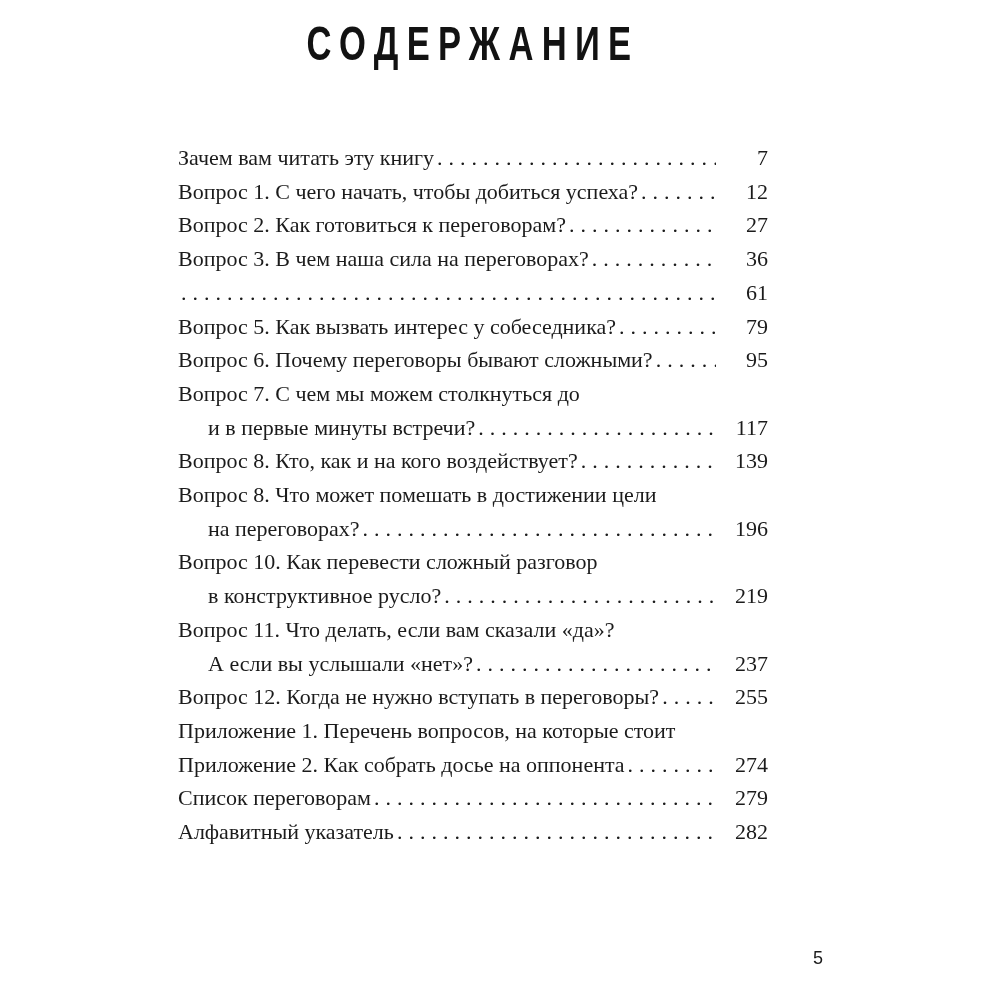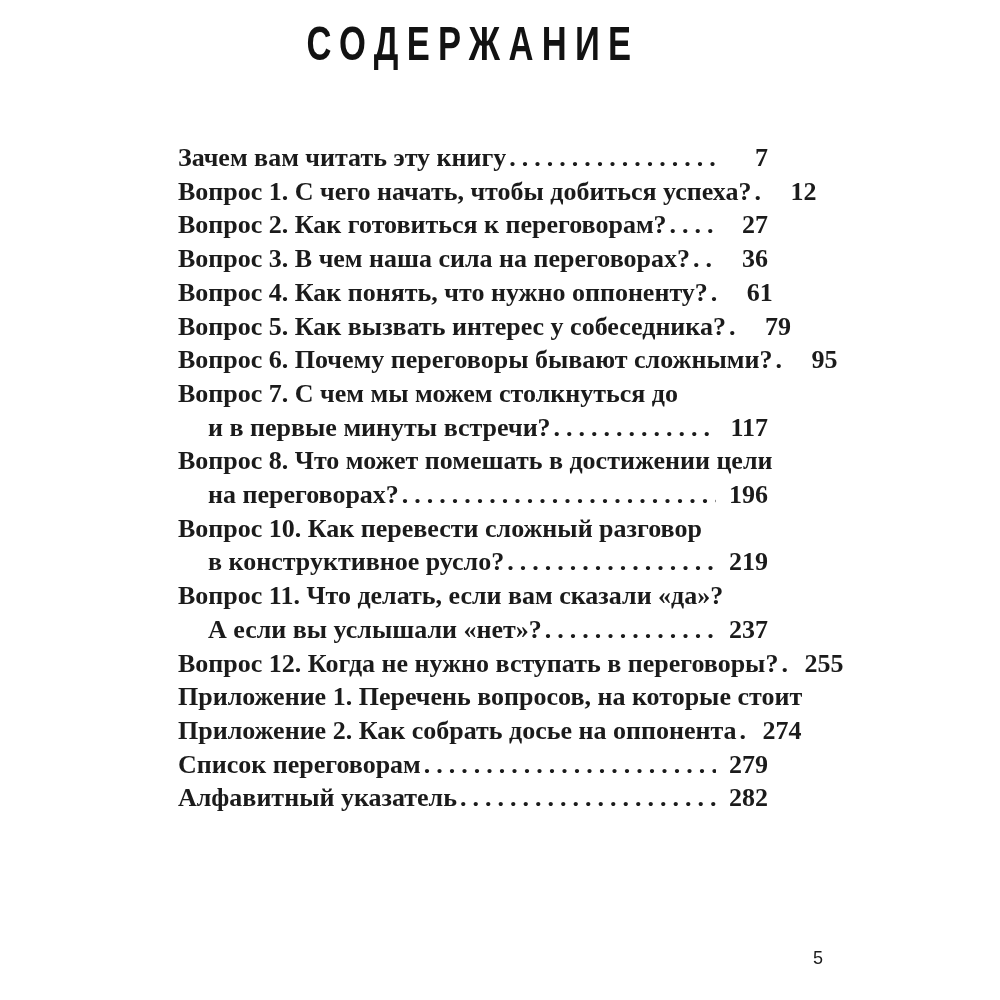--- a/index.html
+++ b/index.html
@@ -24,23 +24,22 @@
     font-size: 48px;
     letter-spacing: 0.24em;
     white-space: nowrap;
     transform: scaleX(0.72);
     transform-origin: 50% 50%;
     color: #121212;
   }
   .toc {
     position: absolute;
     left: 178px; top: 141px; width: 590px;
-    font-size: 26px;
+    font-size: 22px;
     line-height: 33.7px;
-    font-weight: bold;
   }
   .entry { margin: 0; }
   .line { white-space: nowrap; }
   .line-last {
     display: flex;
     align-items: baseline;
   }
   .line-last.cont { padding-left: 30px; align-items: flex-end; }
   .leader {
     flex: 1 1 auto;
@@ -101,21 +100,20 @@
   <div class="entry">
     <div class="line line-last">
       <span class="txt">Вопрос 3. В чем наша сила на переговорах?</span>
       <span class="leader"></span>
       <span class="pg">36</span>
     </div>
   </div>
 
   <div class="entry">
     <div class="line line-last">
-      <span class="txt">Вопрос 4. Как понять, что нужно оппоненту?</span>
       <span class="leader"></span>
       <span class="pg">61</span>
     </div>
   </div>
 
   <div class="entry">
     <div class="line line-last">
       <span class="txt">Вопрос 5. Как вызвать интерес у собеседника?</span>
       <span class="leader"></span>
       <span class="pg">79</span>
@@ -132,20 +130,27 @@
 
   <div class="entry">
     <div class="line line-first">Вопрос 7. С чем мы можем столкнуться до</div>
         <div class="line line-last cont">
       <span class="txt">и в первые минуты встречи?</span>
       <span class="leader"></span>
       <span class="pg">117</span>
     </div>
   </div>
 
+  <div class="entry">
+    <div class="line line-last">
+      <span class="txt">Вопрос 8. Кто, как и на кого воздействует?</span>
+      <span class="leader"></span>
+      <span class="pg">139</span>
+    </div>
+  </div>
 
   <div class="entry">
     <div class="line line-first">Вопрос 8. Что может помешать в достижении цели</div>
         <div class="line line-last cont">
       <span class="txt">на переговорах?</span>
       <span class="leader"></span>
       <span class="pg">196</span>
     </div>
   </div>
 

